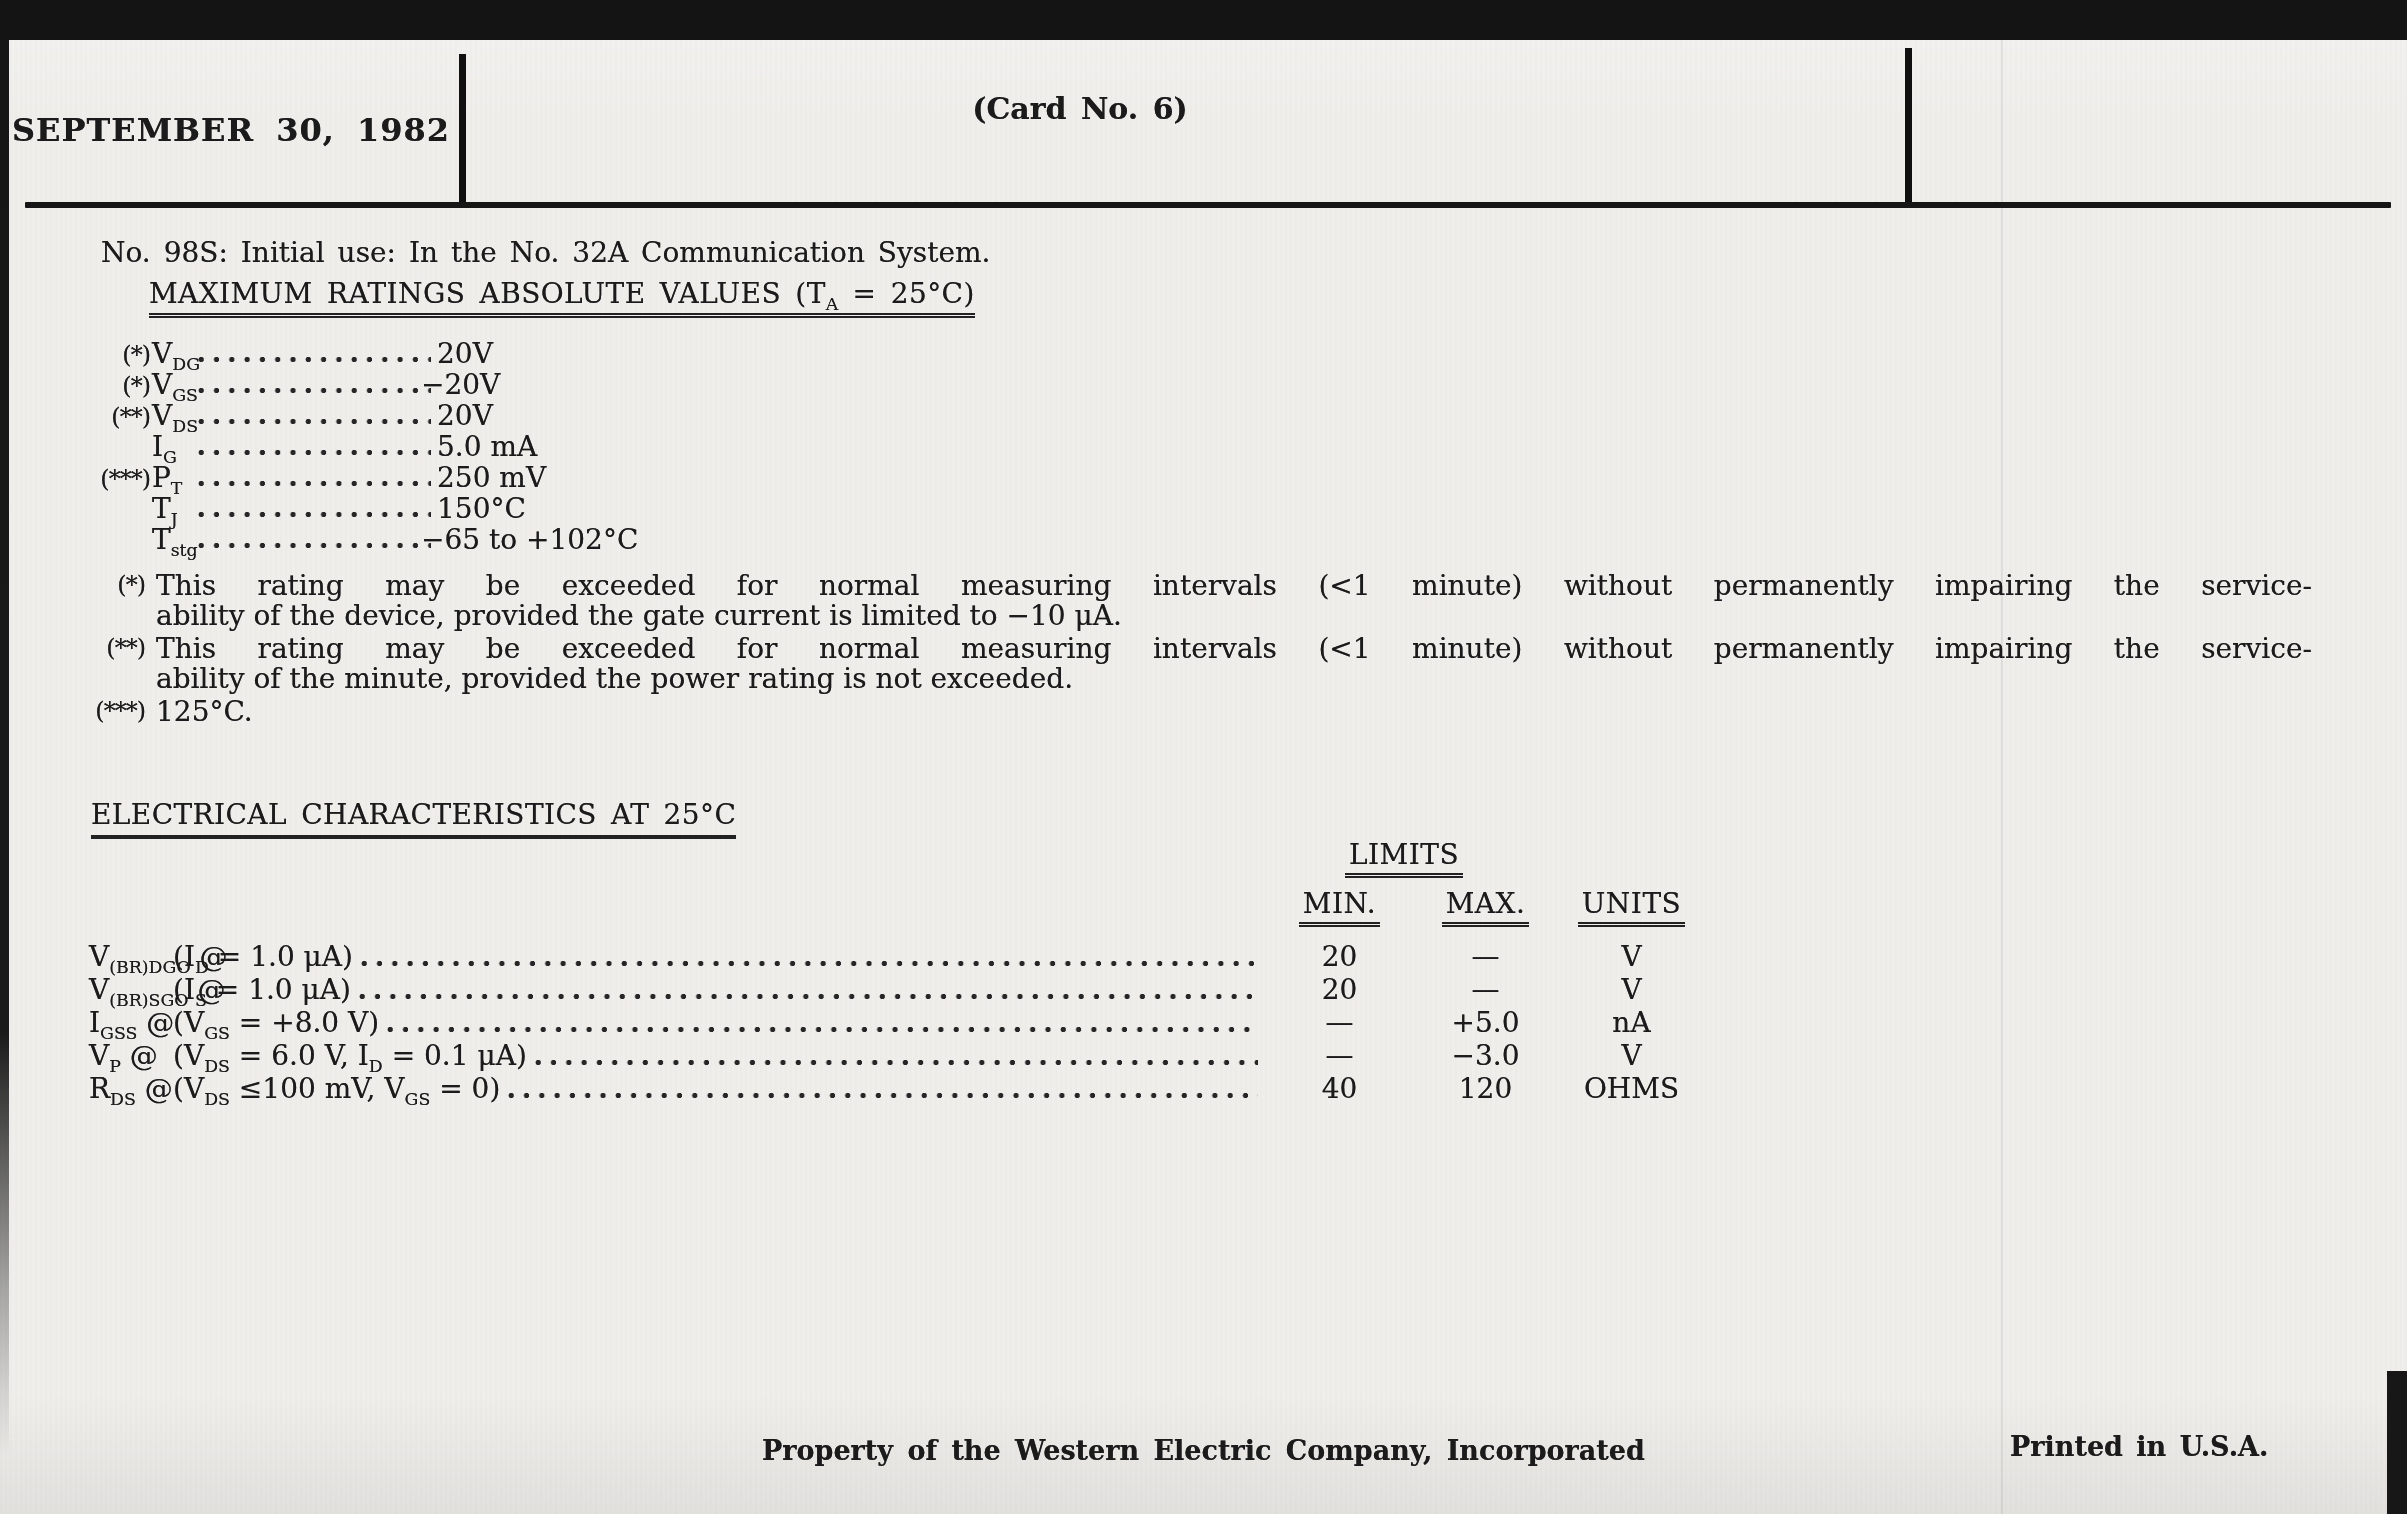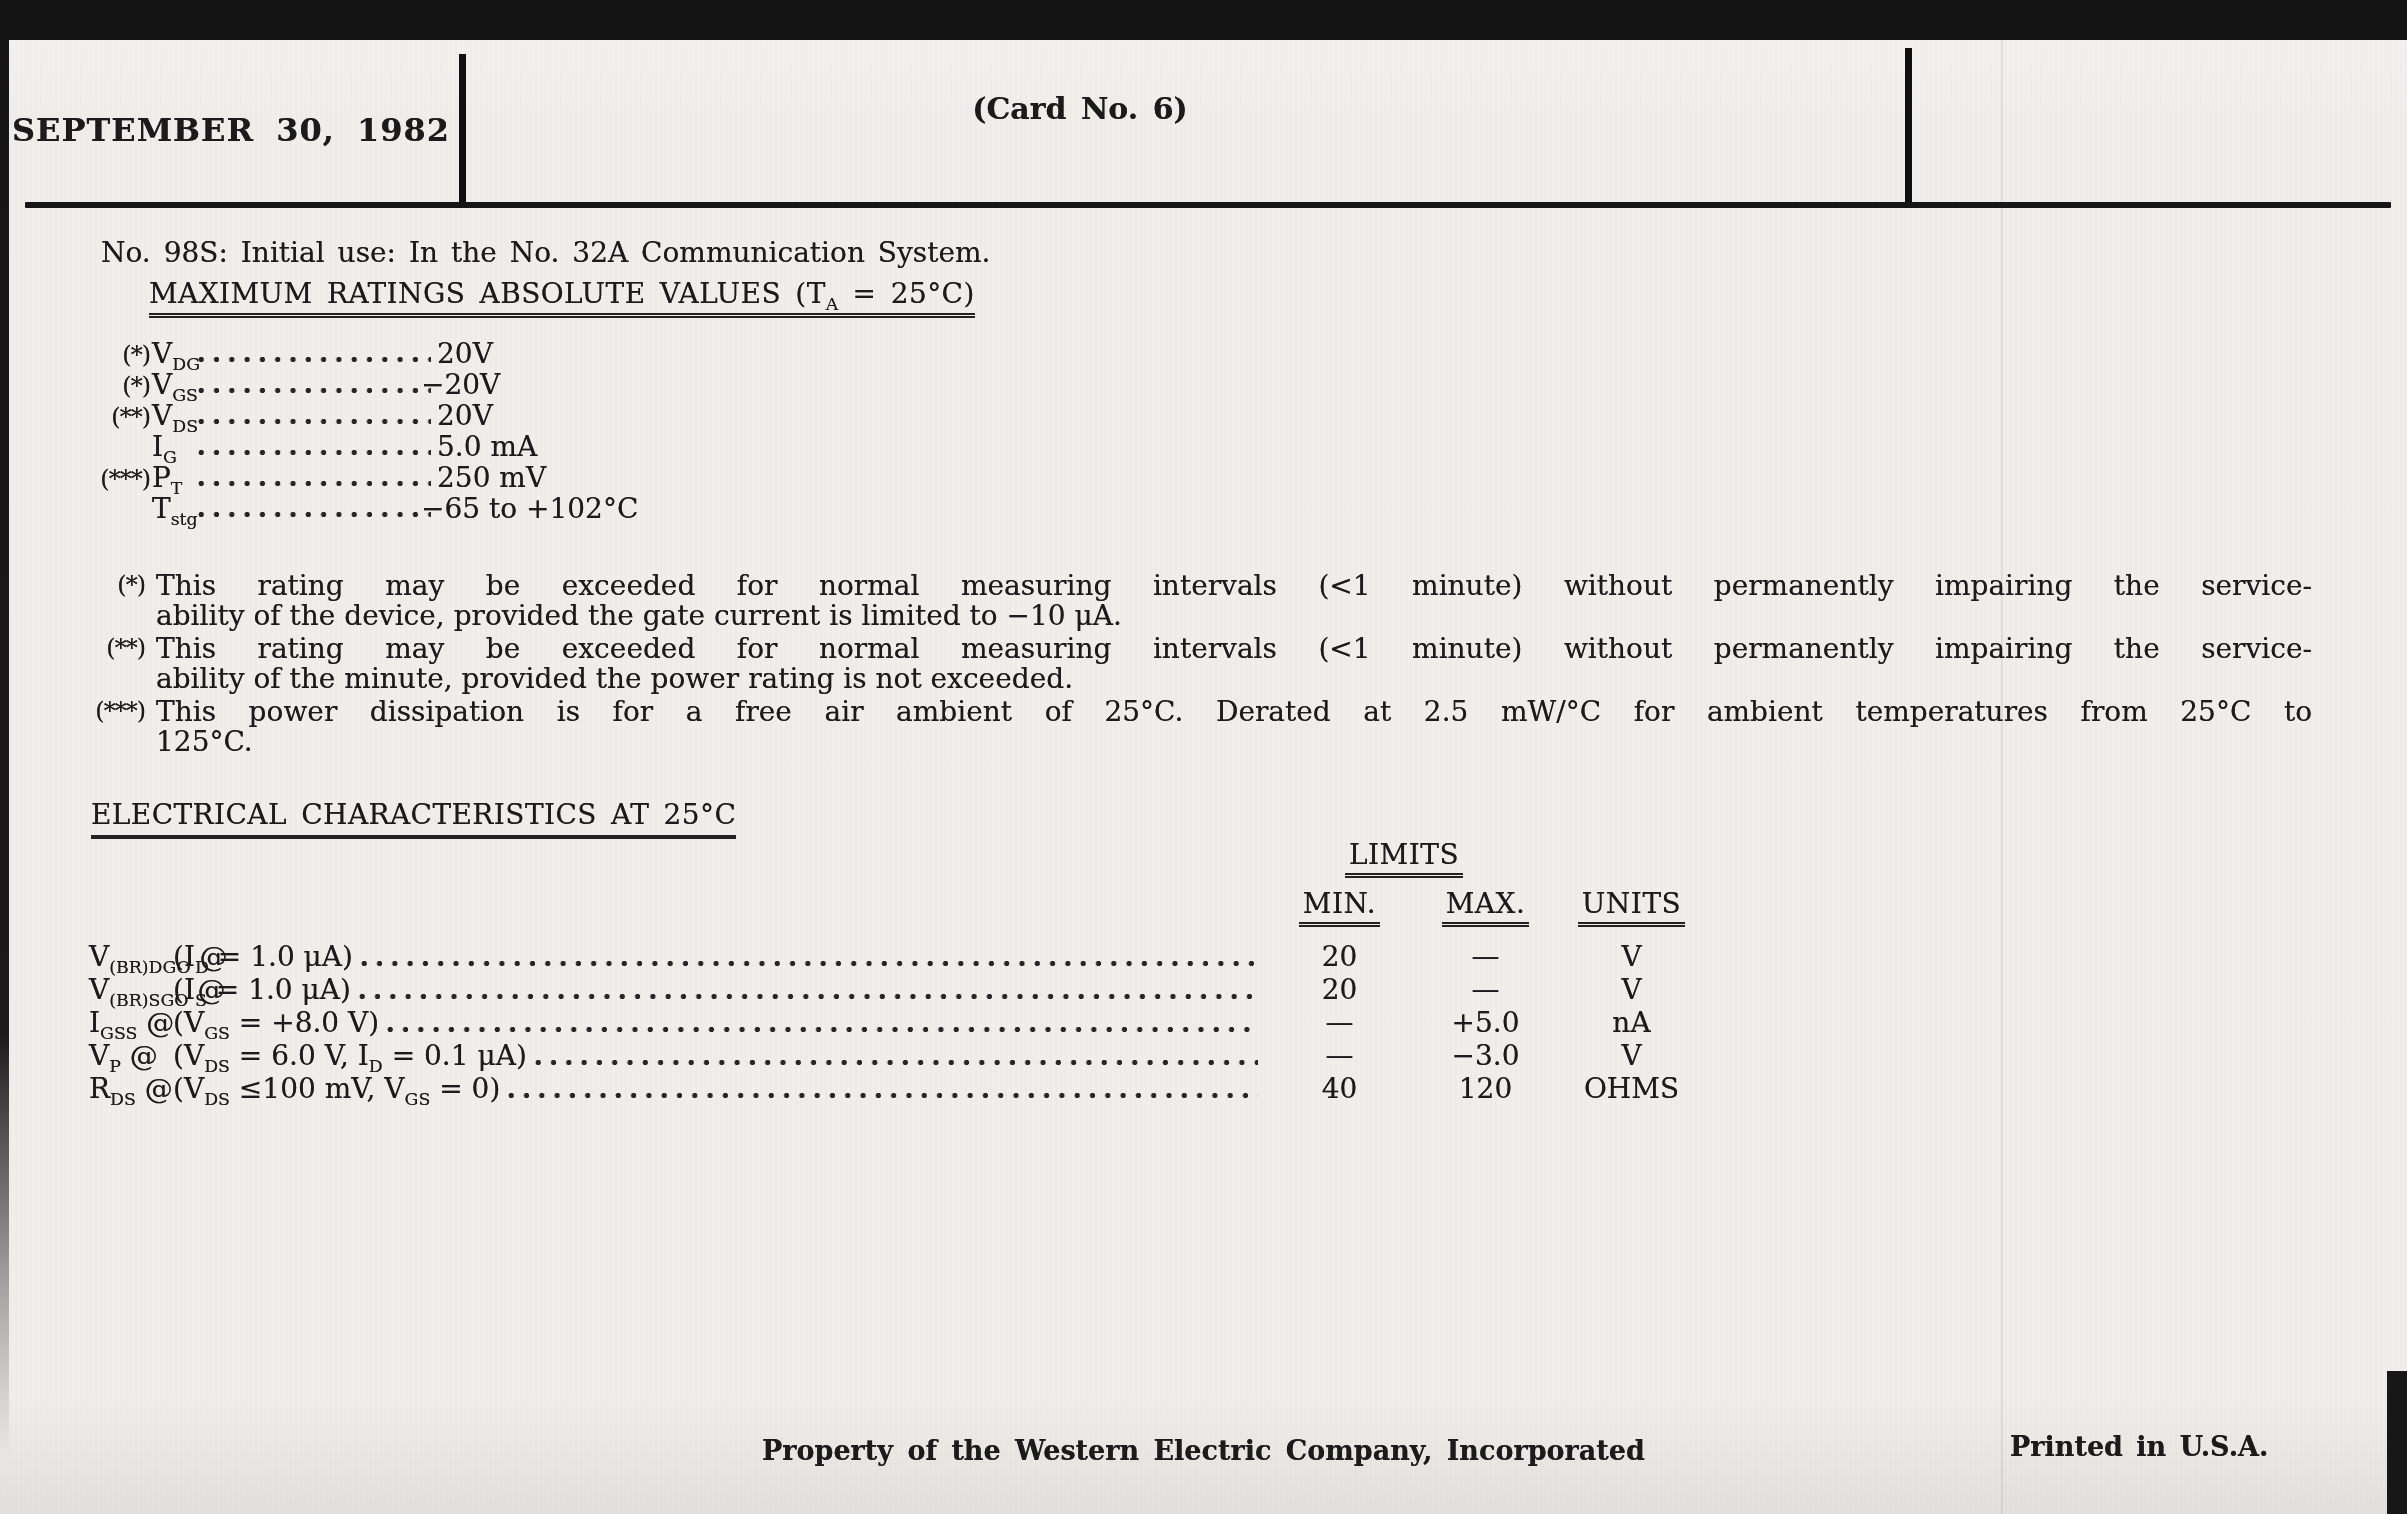--- a/index.html
+++ b/index.html
@@ -137,20 +137,26 @@
     <span class="r-value">5.0 mA</span>
   </div>
   <div class="r-row">
     <span class="r-marker">(***)</span>
     <span class="r-label">P<sub>T</sub></span>
     <span class="r-dots dots"></span>
     <span class="r-value">250 mV</span>
   </div>
   <div class="r-row">
     <span class="r-marker"></span>
+    <span class="r-label">T<sub>J</sub></span>
+    <span class="r-dots dots"></span>
+    <span class="r-value">150°C</span>
+  </div>
+  <div class="r-row">
+    <span class="r-marker"></span>
     <span class="r-label">T<sub>stg</sub></span>
     <span class="r-dots dots"></span>
     <span class="r-value neg" style="margin-left: -10px;">−65 to +102°C</span>
   </div>
 </div>
 
 <div class="footnotes txt">
   <div class="fn">
     <span class="fn-marker">(*)</span>
     <div class="fn-text">
@@ -161,21 +167,20 @@
   <div class="fn">
     <span class="fn-marker">(**)</span>
     <div class="fn-text">
       <div class="fn-l1">This rating may be exceeded for normal measuring intervals (&lt;1 minute) without permanently impairing the service-</div>
       <div class="fn-l2">ability of the minute, provided the power rating is not exceeded.</div>
     </div>
   </div>
   <div class="fn">
     <span class="fn-marker">(***)</span>
     <div class="fn-text">
-      <div class="fn-l1">This power dissipation is for a free air ambient of 25°C. Derated at 2.5 mW/°C for ambient temperatures from 25°C to</div>
       <div class="fn-l2">125°C.</div>
     </div>
   </div>
 </div>
 
 <div class="elec-heading txt"><span class="u">ELECTRICAL CHARACTERISTICS AT 25°C</span></div>
 
 <div class="etable txt">
   <div class="t-headrow">
     <span class="t-spacer"></span>

